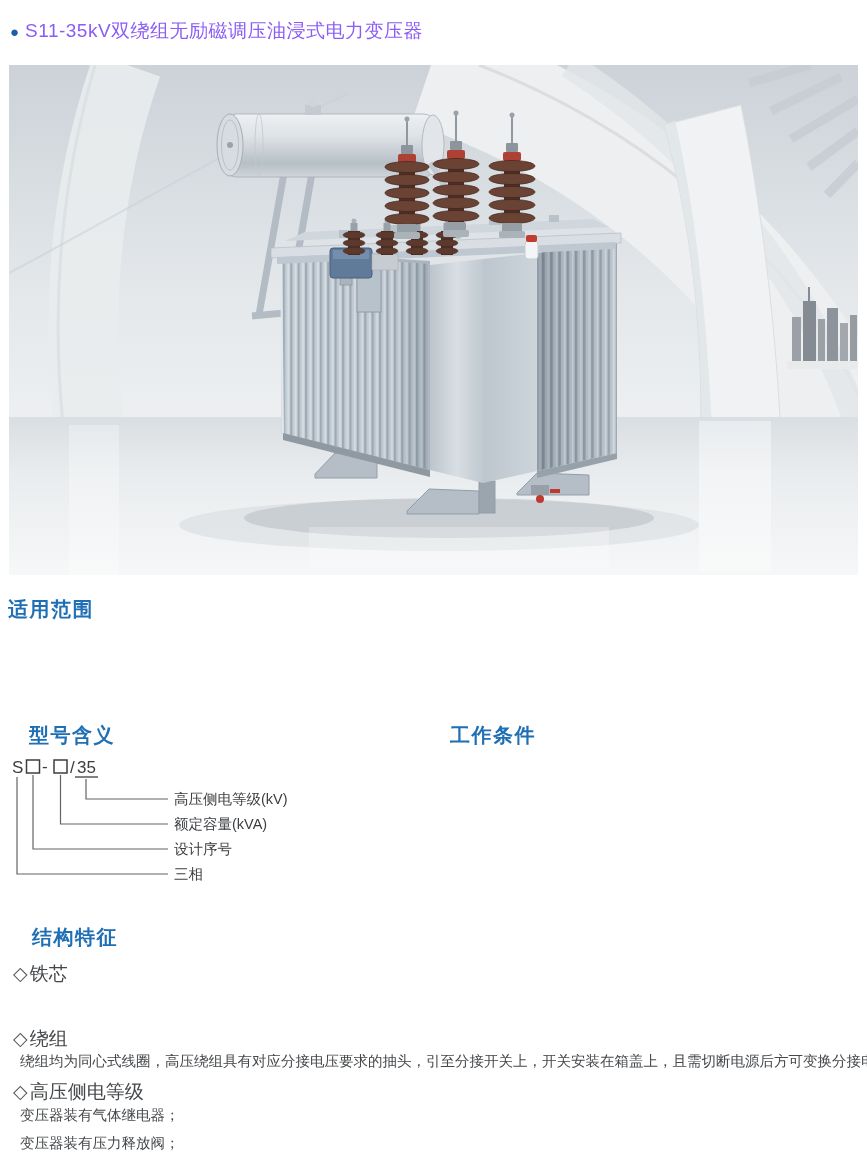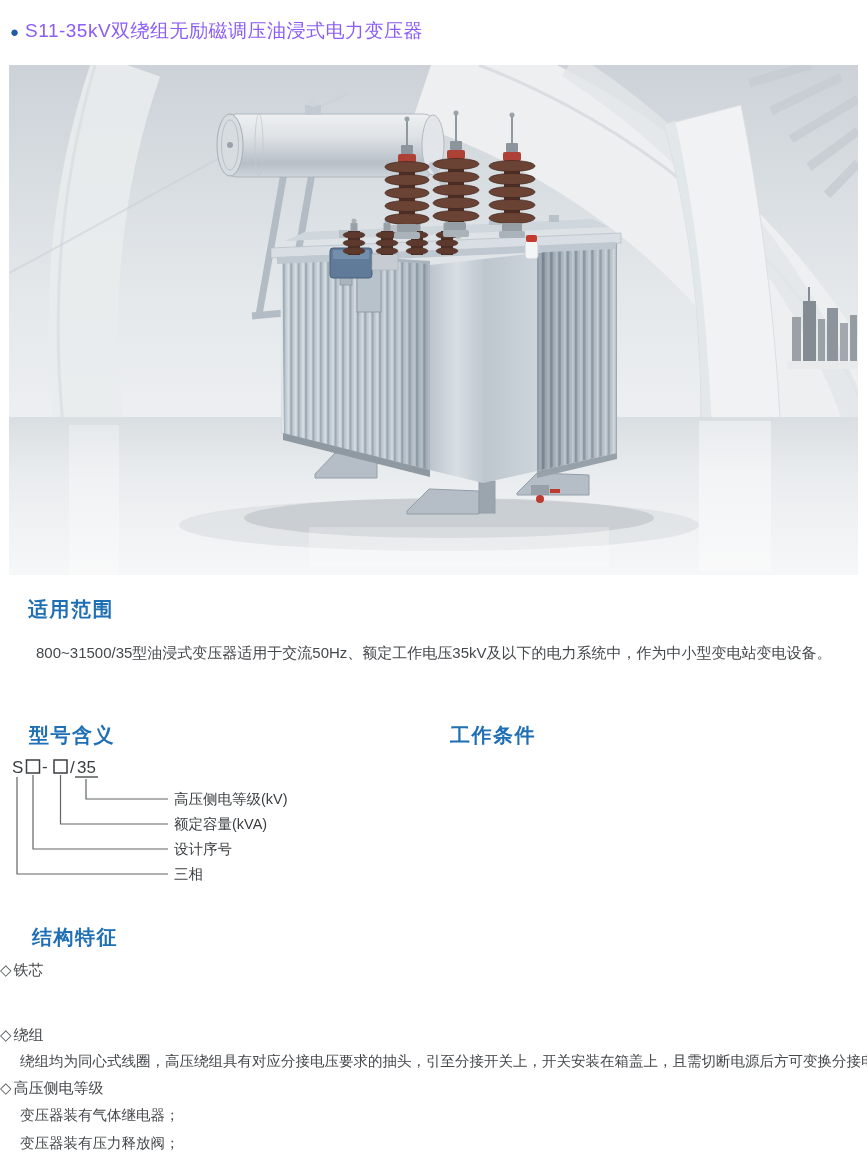--- a/index.html
+++ b/index.html
@@ -14,30 +14,30 @@
   .title-row{left:10px; top:18px; display:flex; align-items:center; gap:6px;}
   .title-bullet{font-size:15px; color:#1e5fa3; line-height:1;}
   .page-title{font-size:19px; font-weight:normal; color:#8b5cf6; letter-spacing:.5px; white-space:nowrap;}
   
   .photo{left:9px; top:65px; width:849px; height:510px;}
   .photo svg{display:block;}
   
   .sec-heading{
     font-size:20px; font-weight:bold; color:#1f6fb5; letter-spacing:1.5px; white-space:nowrap;
   }
-  .h-scope{left:8px; top:596px;margin-left:20px;}
+  .h-scope{left:8px; top:596px;}
   .h-model{left:1px; top:722px;margin-left:28px;}
   .h-cond{left:450px; top:722px;}
   .h-feat{left:8px; top:924px;margin-left:24px;}
   
   .scope-body{left:36px; top:644px; width:820px; font-size:15px; white-space:nowrap; color:#45484b;}
   .cond-list{left:452px; top:758px; font-size:15px; color:#45484b;}
   .cond-line{height:25px; line-height:25px; white-space:nowrap;}
   .diamond{margin-right:2px; color:#55585b;}
-  .feat-title{left:0; font-size:15px; color:#45484b; white-space:nowrap;}
+  .feat-title{left:13px; font-size:19px; color:#45484b; white-space:nowrap;}
   .feat-para{left:20px; font-size:14.5px; color:#45484b; white-space:nowrap;}
   .ft1{top:961px;} .fp1{top:996px;}
   .ft2{top:1026px;} .fp2{top:1052px;}
   .ft3{top:1079px;} .fp3a{top:1106px;} .fp3b{top:1134px;}
   
   .model-diagram{left:10px; top:754px; width:430px; height:140px;}
   .model-diagram text{font-family:"Liberation Sans","DejaVu Sans",sans-serif;}
 </style>
 </head>
 <body>
@@ -282,21 +282,20 @@
       </g>
       <g>
         <rect x="522" y="420" width="18" height="10" fill="#97a0a9"></rect>
         <circle cx="531" cy="434" r="4" fill="#bf3a2e"></circle>
         <rect x="541" y="424" width="10" height="4" fill="#bf3a2e"></rect>
       </g>
     </svg>
   </div>
 
   <div class="abs sec-heading h-scope">适用范围</div>
-  <div class="abs scope-body">800~31500/35型油浸式变压器适用于交流50Hz、额定工作电压35kV及以下的电力系统中，作为中小型变电站变电设备。</div>
 
   <div class="abs sec-heading h-model">型号含义</div>
   <svg class="abs model-diagram" viewBox="0 0 430 140">
     <g fill="#3b3e41" font-size="17">
       <text x="2" y="19">S</text>
       <rect x="16.5" y="6" width="13" height="13" fill="none" stroke="#3b3e41" stroke-width="1.5"></rect>
       <text x="32" y="18">-</text>
       <rect x="44" y="6" width="13" height="13" fill="none" stroke="#3b3e41" stroke-width="1.5"></rect>
       <text x="60" y="19">/</text>
       <text x="67" y="19">35</text>

